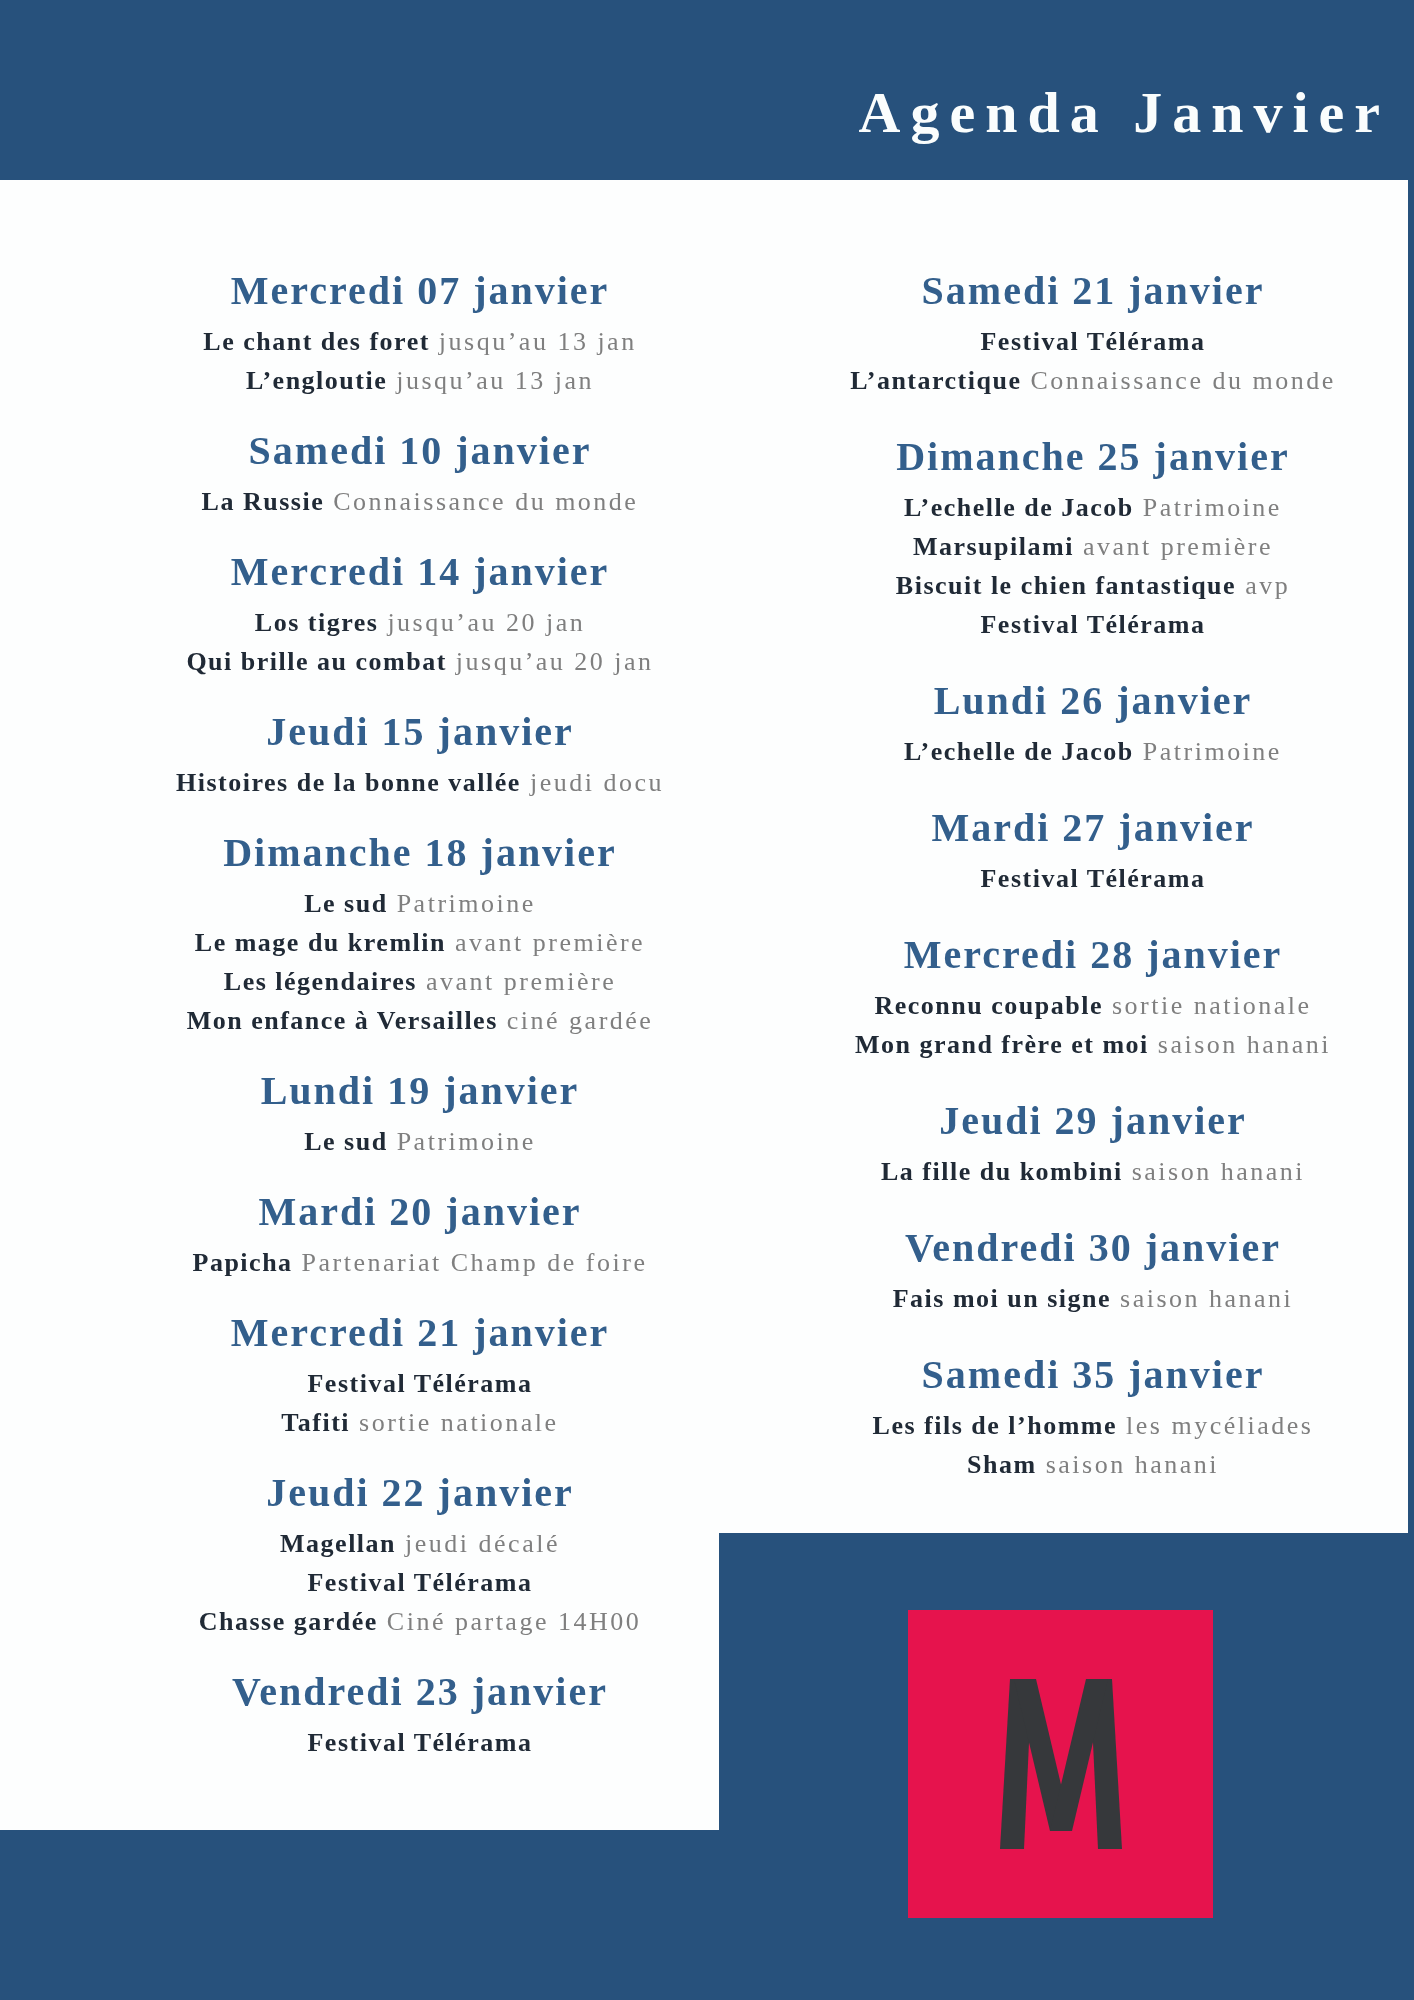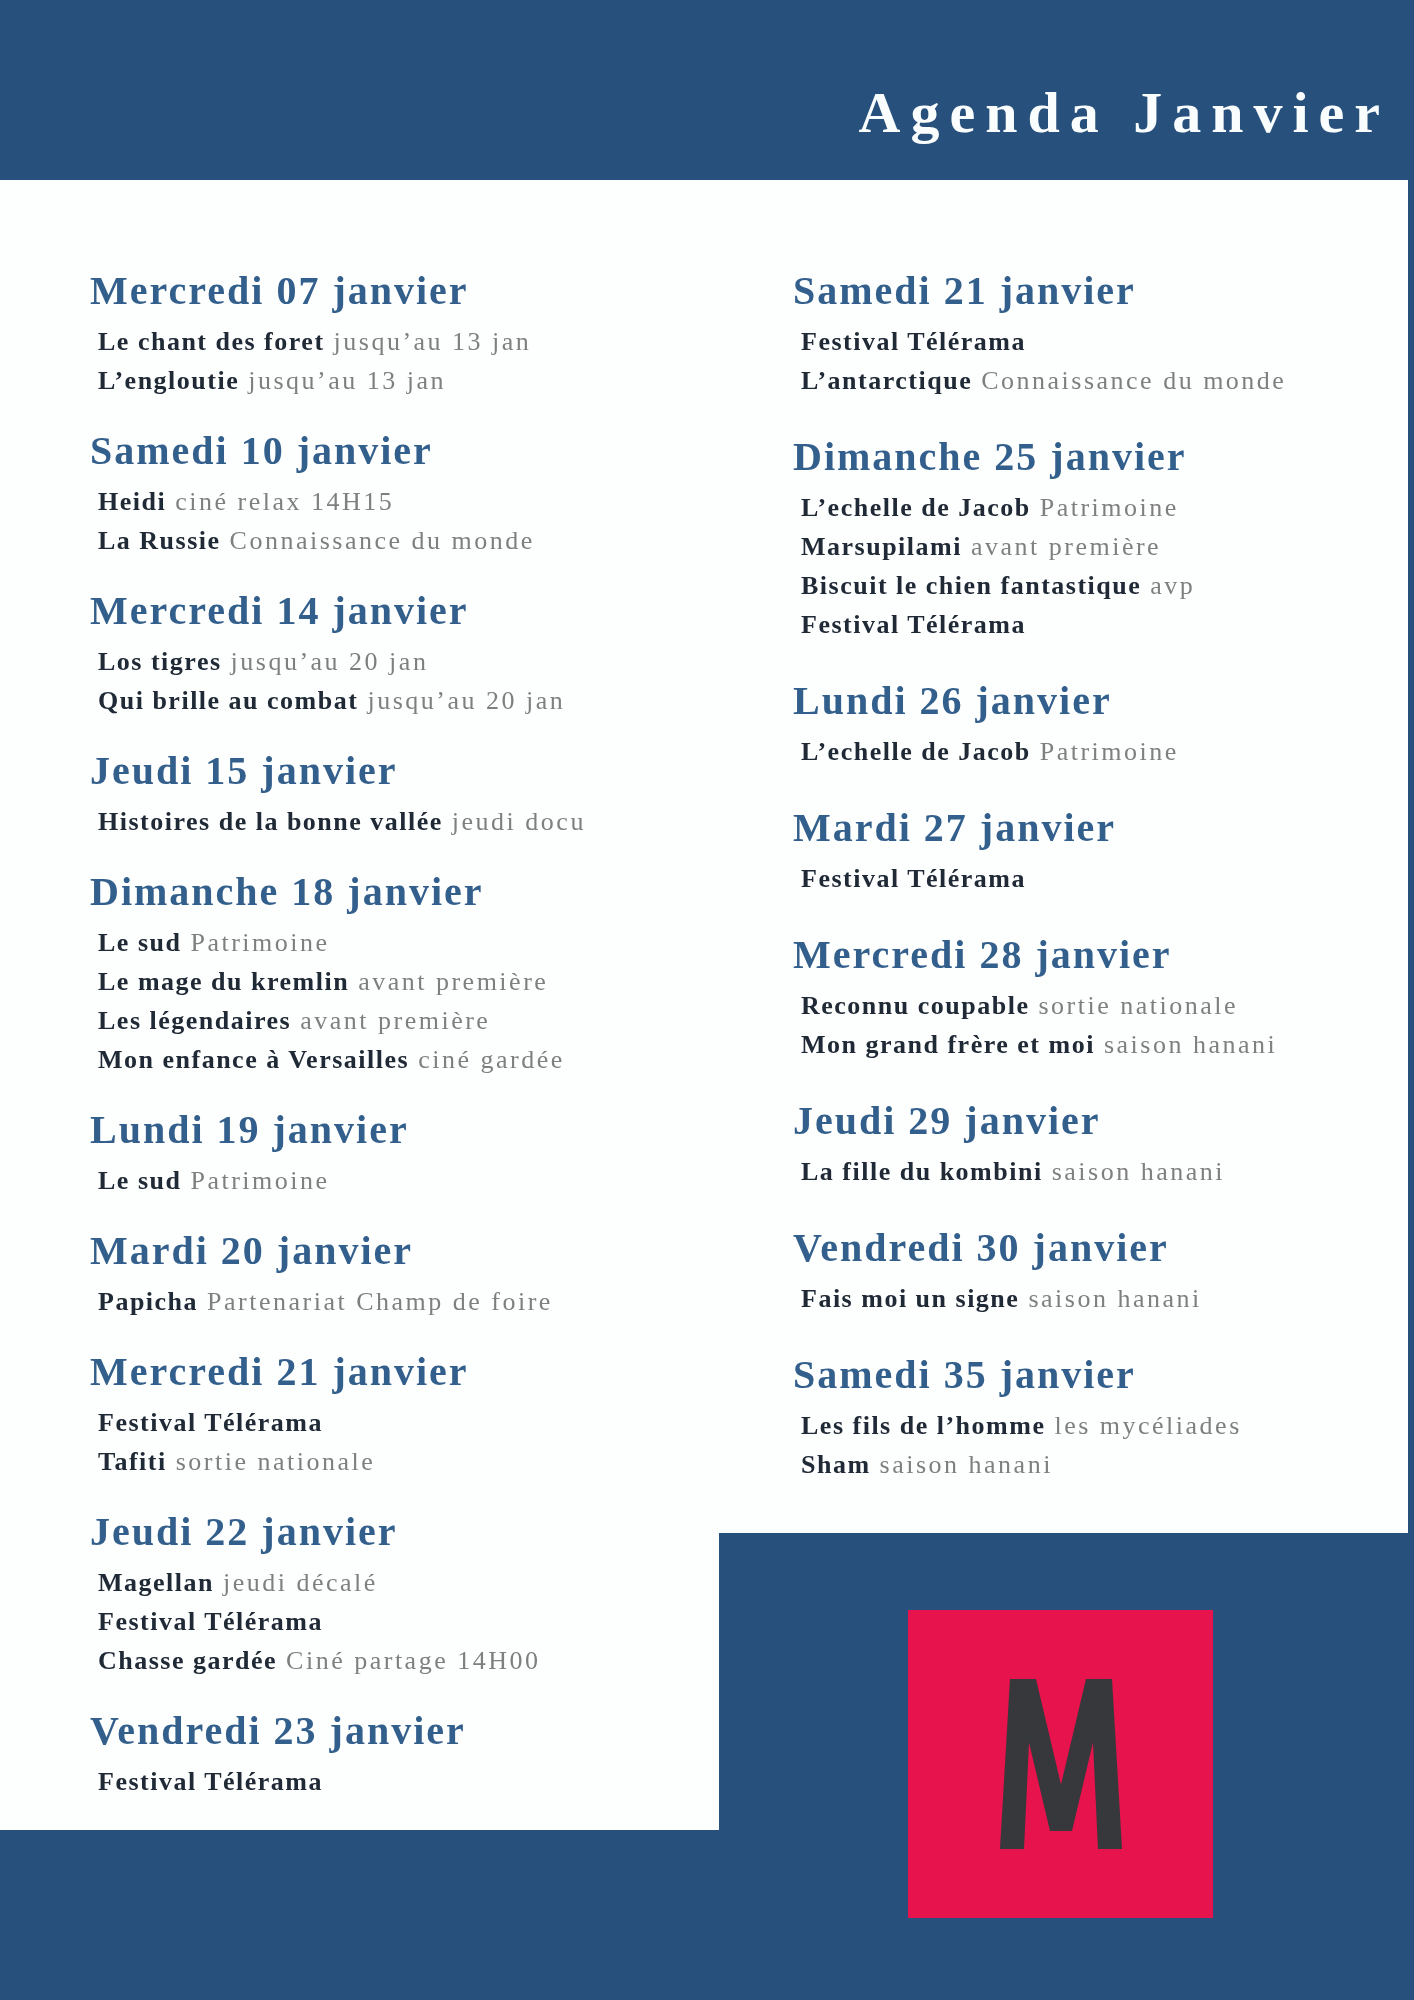--- a/index.html
+++ b/index.html
@@ -30,21 +30,21 @@
     color:#fafdfd;
     font-size:58px;line-height:1;
     font-weight:700;
     letter-spacing:10px;
     white-space:nowrap;
   }
   .edge-strip{
     position:absolute;right:0;top:0;width:6px;height:2000px;
     background:var(--blue);
   }
-  .col{position:absolute;}
+  .col{position:absolute;text-align:center;}
   .col-left{left:90px;top:268px;width:660px;}
   .col-right{left:793px;top:268px;width:600px;}
   .day{margin:0 0 32px 0;}
   .col-right .day{margin-bottom:38px;}
   .day-heading{
     margin:0 0 12px 0;
     font-size:40px;line-height:46px;
     font-weight:700;
     letter-spacing:2px;
     color:var(--heading);
@@ -98,21 +98,20 @@
   </div>
 
   <div class="col col-left">
       <section class="day">
         <h2 class="day-heading">Mercredi 07 janvier</h2>
         <p class="entry"><span class="film">Le chant des foret</span><span class="note"> jusqu’au 13 jan</span></p>
         <p class="entry"><span class="film">L’engloutie</span><span class="note"> jusqu’au 13 jan</span></p>
       </section>
       <section class="day">
         <h2 class="day-heading">Samedi 10 janvier</h2>
-        <p class="entry"><span class="film">Heidi</span><span class="note"> ciné relax 14H15</span></p>
         <p class="entry"><span class="film">La Russie</span><span class="note"> Connaissance du monde</span></p>
       </section>
       <section class="day">
         <h2 class="day-heading">Mercredi 14 janvier</h2>
         <p class="entry"><span class="film">Los tigres</span><span class="note"> jusqu’au 20 jan</span></p>
         <p class="entry"><span class="film">Qui brille au combat</span><span class="note"> jusqu’au 20 jan</span></p>
       </section>
       <section class="day">
         <h2 class="day-heading">Jeudi 15 janvier</h2>
         <p class="entry"><span class="film">Histoires de la bonne vallée</span><span class="note"> jeudi docu</span></p>

